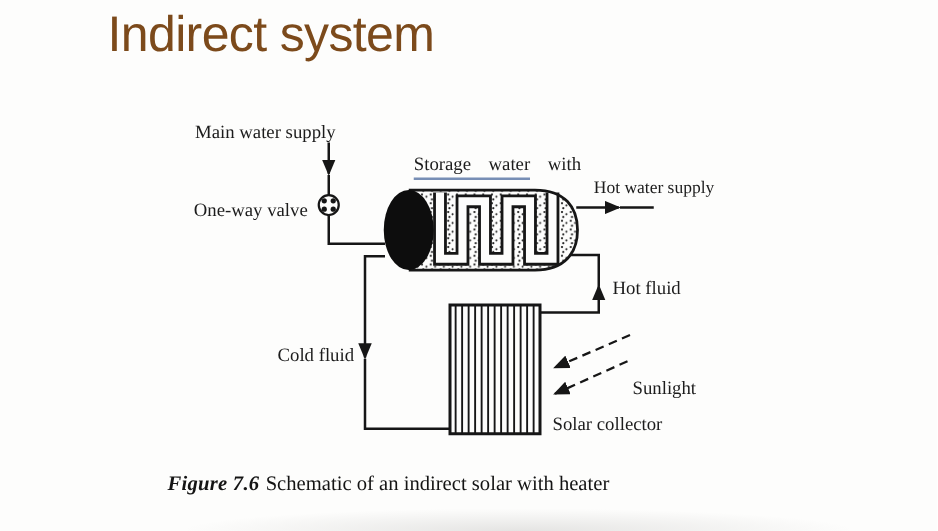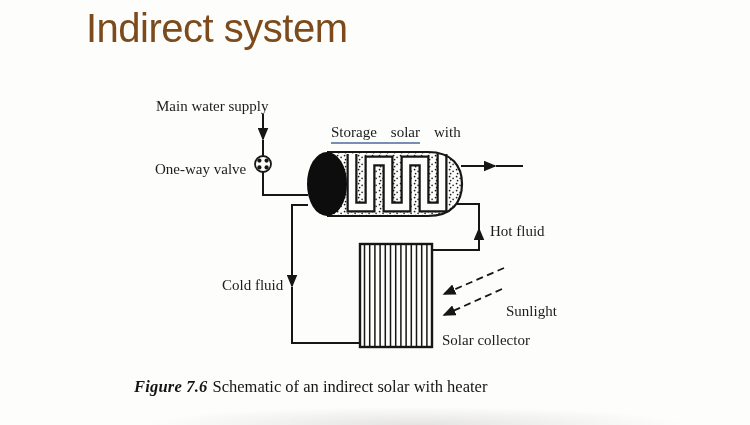--- a/index.html
+++ b/index.html
@@ -98,26 +98,27 @@
       <path d="M504,268 L444,294" marker-end="url(#arr)"></path>
       <path d="M502,289 L444,315" marker-end="url(#arr)"></path>
     </g>
   </svg>
 
   <div class="lbl" style="left:156px;top:98px;">Main water supply</div>
 
   <div class="lbl storage-row" style="left:331px;top:124px;">
     <span class="underlined">
       <span>Storage</span>
-      <span>solar</span>
+      <span>water</span>
     </span>
     <span>with</span>
   </div>
 
 
+  <div class="lbl lbl-small" style="left:475px;top:142px;">Hot water supply</div>
 
   <div class="lbl" style="left:155px;top:161px;">One-way valve</div>
 
   <div class="lbl" style="left:490px;top:223px;">Hot fluid</div>
 
   <div class="lbl" style="left:222px;top:277px;">Cold fluid</div>
 
   <div class="lbl" style="left:506px;top:268px;margin-top:35px;">Sunlight</div>
 
   <div class="lbl" style="left:442px;top:332px;font-family:Liberation Serif, serif;">Solar collector</div>

